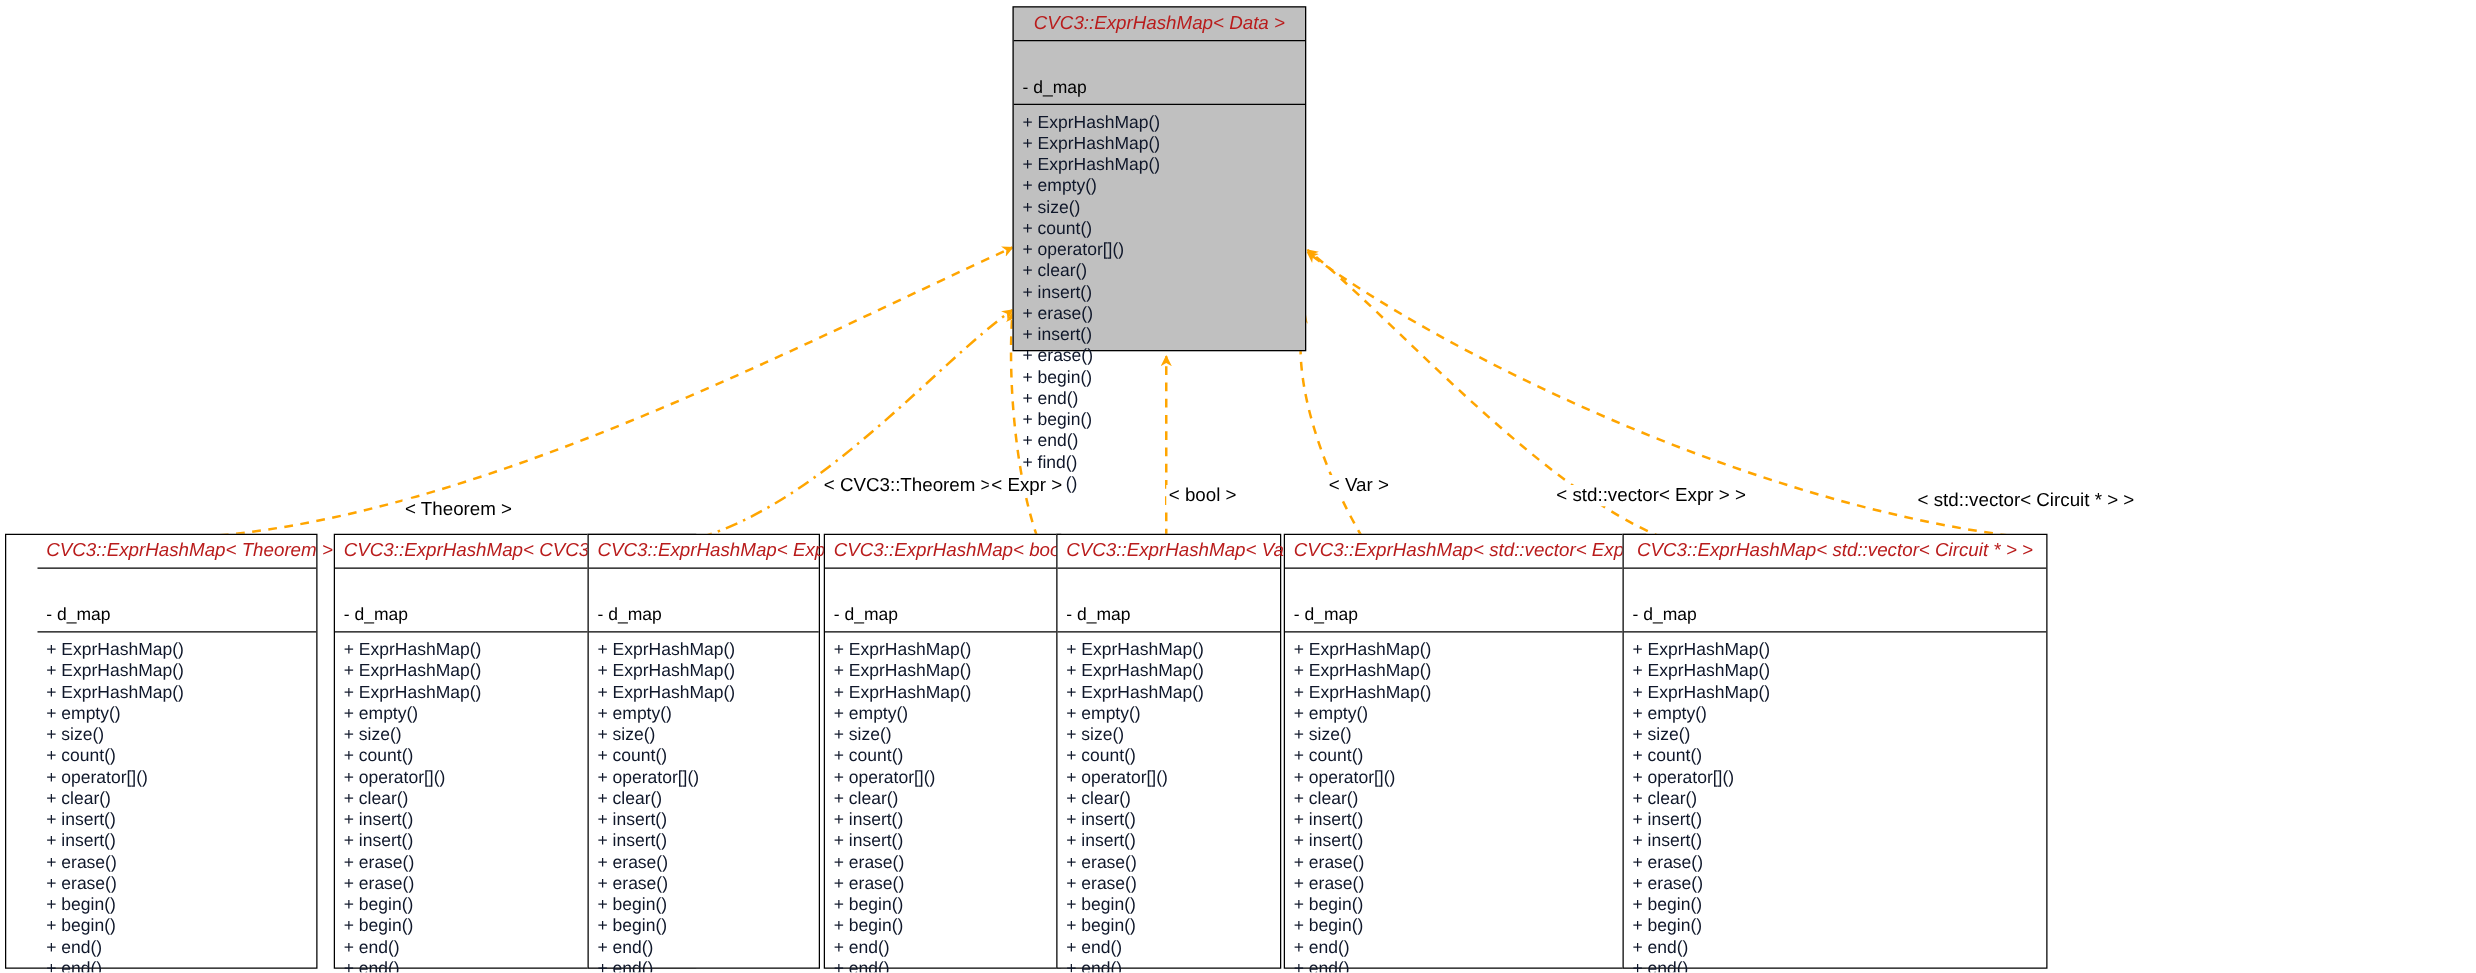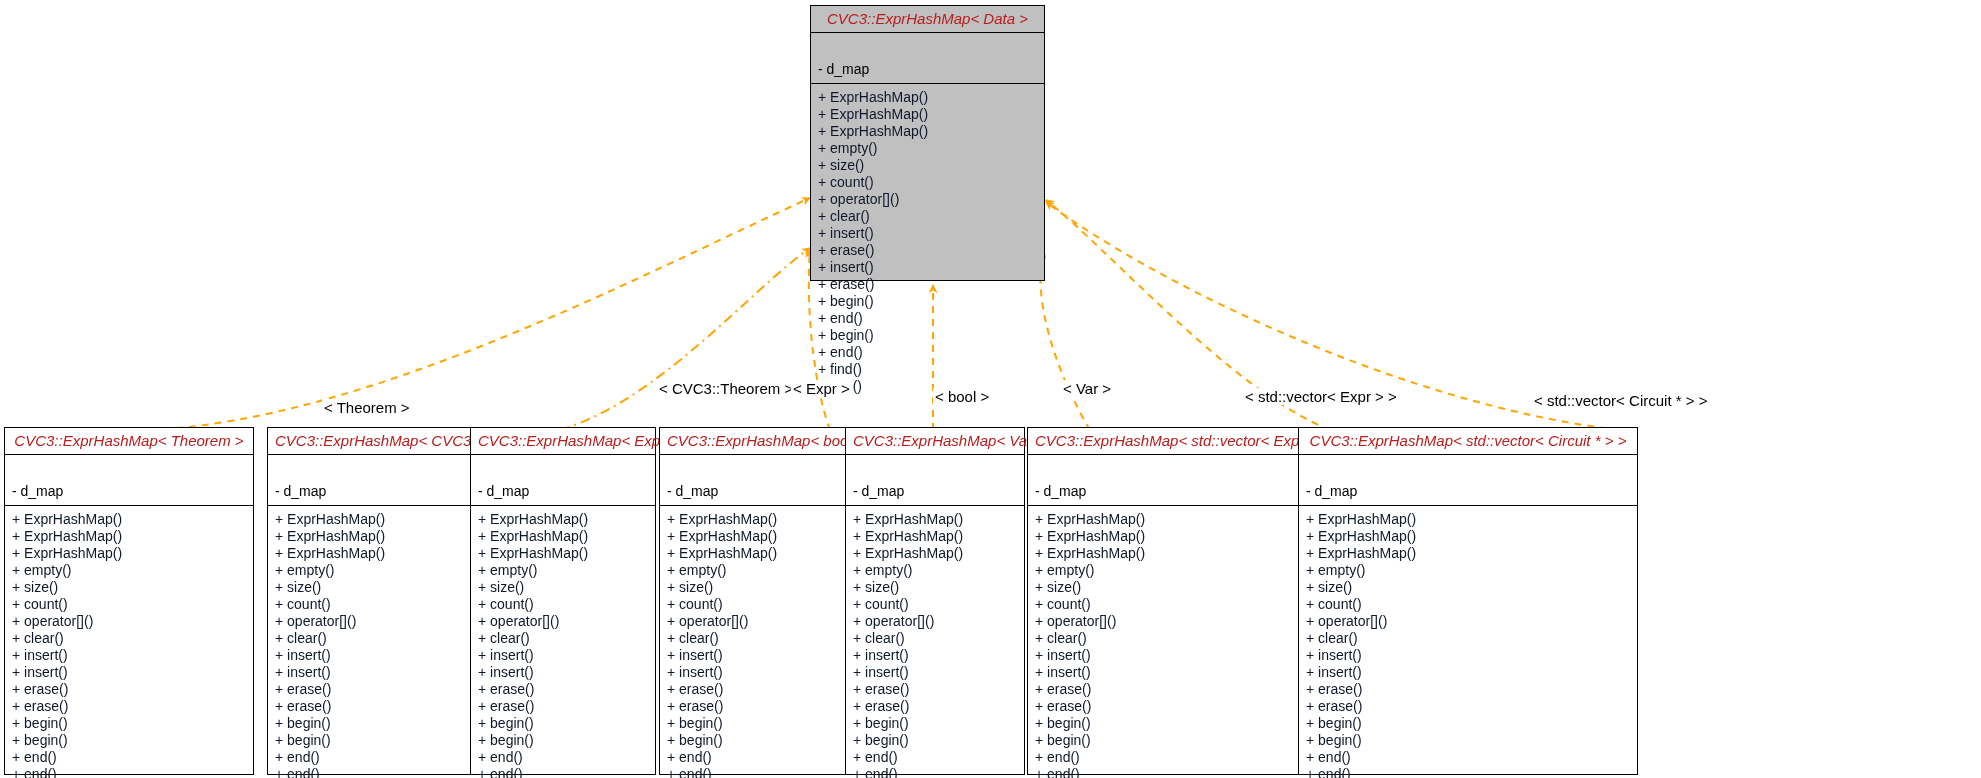--- a/index.html
+++ b/index.html
@@ -137,21 +137,21 @@
   </div>
 
   <div class="edge-label" style="left:322px; top:399px;">&lt; Theorem &gt;</div>
   <div class="edge-label" style="left:610px; top:380px;margin-left:47px;">&lt; CVC3::Theorem &gt;</div>
   <div class="edge-label" style="left:791px; top:380px;">&lt; Expr &gt;</div>
   <div class="edge-label" style="left:933px; top:388px;">&lt; bool &gt;</div>
   <div class="edge-label" style="left:1061px; top:380px;">&lt; Var &gt;</div>
   <div class="edge-label" style="left:1243px; top:388px;">&lt; std::vector&lt; Expr &gt; &gt;</div>
   <div class="edge-label" style="left:1532px; top:380px;margin-top:12px;">&lt; std::vector&lt; Circuit * &gt; &gt;</div>
 
-  <div class="uml-class" style="left:4px; top:427px; width:250px; height:348px;">
+  <div class="uml-class" style="left:4px; top:427px; width:250px; height:348px;padding-left:25px;">
     <div class="class-title">CVC3::ExprHashMap&lt; Theorem &gt;</div>
     <div class="class-attrs">
       <div class="member-line">- d_map</div>
     </div>
     <div class="class-methods">
       <div class="member-line">+ ExprHashMap()</div>
       <div class="member-line">+ ExprHashMap()</div>
       <div class="member-line">+ ExprHashMap()</div>
       <div class="member-line">+ empty()</div>
       <div class="member-line">+ size()</div>

